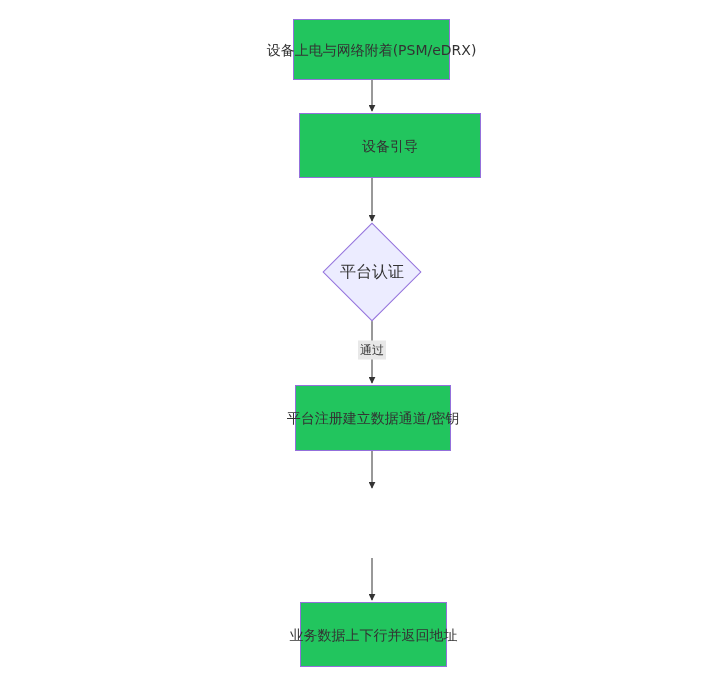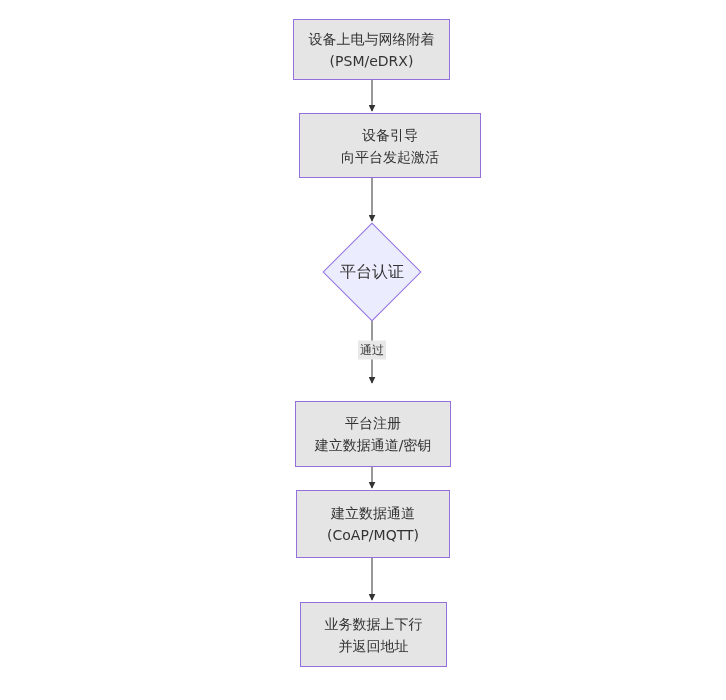--- a/index.html
+++ b/index.html
@@ -16,35 +16,34 @@
     overflow: hidden;
   }
   .edges {
     position: absolute;
     left: 0;
     top: 0;
   }
   .node {
     position: absolute;
     box-sizing: border-box;
-    background: #e5e5e5;
+    background: #22c55e;
     border: 1px solid #9370DB;
     color: #333333;
     font-size: 14px;
     line-height: 22px;
     display: flex;
-    flex-direction: column;
     align-items: center;
     justify-content: center;
     text-align: center;
     white-space: nowrap;
   }
   .n1 { left: 293px; top: 19px;  width: 157px; height: 61px; }
   .n2 { left: 299px; top: 113px; width: 182px; height: 65px; }
-  .n3 { left: 295px; top: 385px; width: 156px; height: 66px; margin-top: 16px; }
+  .n3 { left: 295px; top: 385px; width: 156px; height: 66px; }
   .n4 { left: 296px; top: 490px; width: 154px; height: 68px; }
   .n5 { left: 300px; top: 602px; width: 147px; height: 65px; }
   .diamond-shape {
     position: absolute;
     left: 337px;
     top: 237px;
     width: 70px;
     height: 70px;
     box-sizing: border-box;
     background: #ECECFF;
@@ -91,36 +90,31 @@
     <line x1="372" y1="558" x2="372" y2="600" stroke="#333333" stroke-width="1" marker-end="url(#arrowhead)"></line>
   </svg>
 
   <div class="node n1">
     <span>设备上电与网络附着</span>
     <span>(PSM/eDRX)</span>
   </div>
 
   <div class="node n2">
     <span>设备引导</span>
-    <span>向平台发起激活</span>
   </div>
 
   <div class="diamond-shape"></div>
   <div class="diamond-label">平台认证</div>
 
   <div class="edge-label">通过</div>
 
   <div class="node n3">
     <span>平台注册</span>
     <span>建立数据通道/密钥</span>
   </div>
 
-  <div class="node n4">
-    <span>建立数据通道</span>
-    <span>(CoAP/MQTT)</span>
-  </div>
 
   <div class="node n5">
     <span>业务数据上下行</span>
     <span>并返回地址</span>
   </div>
 
 </div>
 
 </body></html>

